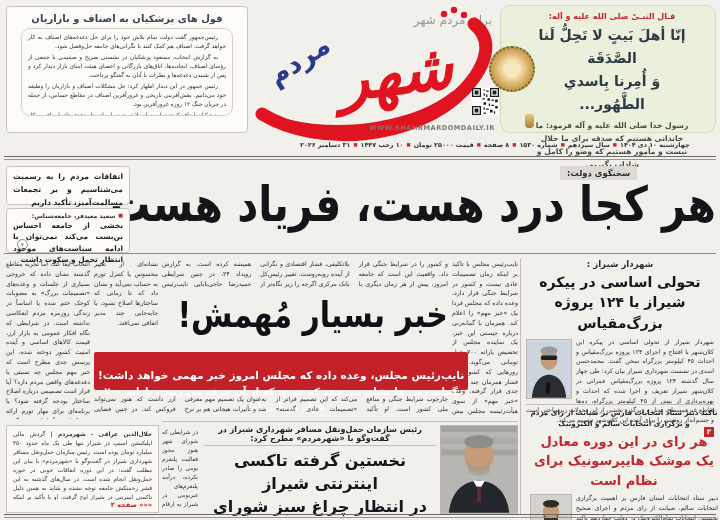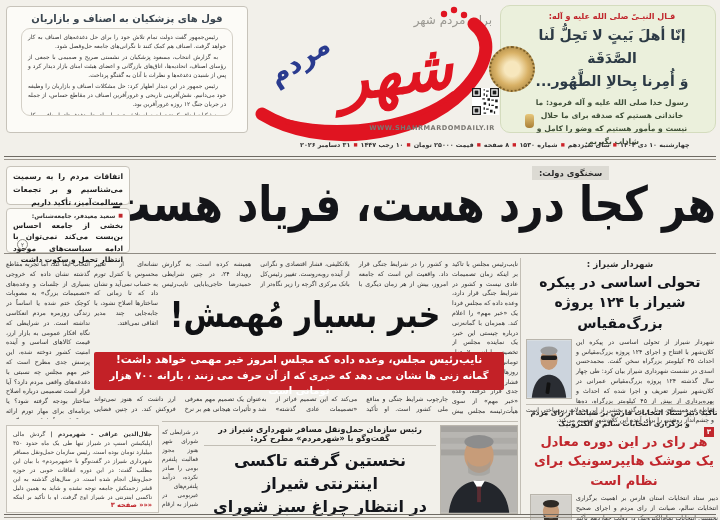--- a/index.html
+++ b/index.html
@@ -23,34 +23,34 @@
   .pez-inner p{margin:0 0 2px;text-indent:8px;}
   .logo-wrap{left:248px;top:0;width:252px;height:140px;}
   .tagline{right:8px;top:13px;font-size:12px;color:#9a9892;}
   .qr{left:224px;top:88px;width:27px;height:27px;}
   .site{left:118px;top:124px;width:132px;direction:ltr;text-align:center;font-size:6.6px;font-weight:bold;letter-spacing:.5px;color:#7a7772;}
   .dl-fa{left:300px;top:141px;width:416px;text-align:left;font-size:6.4px;font-weight:bold;color:#333;white-space:nowrap;}
   .dl-fa span:not(:first-child)::before{content:"■";color:#cc2229;font-size:4.4px;vertical-align:1.5px;margin:0 3px;}
   .dl-en{left:6px;top:142px;width:220px;direction:ltr;text-align:left;font-size:6.4px;font-weight:bold;color:#4c4a46;white-space:nowrap;}
   .dl-en span:not(:first-child)::before{content:"■";color:#cc2229;font-size:4.4px;vertical-align:1.5px;margin:0 3px;}
   
-  .lead-kicker{left:532px;top:166px;background:#dcdad3;color:#2b2b2b;font-size:8.4px;font-weight:bold;padding:2px 7px;}
+  .lead-kicker{left:560px;top:166px;background:#dcdad3;color:#2b2b2b;font-size:8.4px;font-weight:bold;padding:2px 7px;}
   .lead-headline{left:134px;top:180px;width:582px;height:70px;text-align:center;color:#141519;font-weight:bold;font-size:41px;white-space:nowrap;}
   .lead-headline span{display:inline-block;transform:scaleY(1.18);letter-spacing:-1px;}
   
   .sb1{left:6px;top:166px;width:124px;height:39px;padding:4px 6px;box-sizing:border-box;font-size:7.6px;font-weight:bold;line-height:1.7;text-align:justify;color:#222;}
   .sb2{left:6px;top:208px;width:124px;height:45px;padding:3px 6px;box-sizing:border-box;}
   .sb2-kicker{font-size:6.2px;font-weight:bold;color:#333;}
   .sb2-kicker::before{content:"■";color:#c1272d;font-size:5px;margin-left:3px;vertical-align:1px;}
   .sb2-text{font-size:7.4px;font-weight:bold;line-height:1.55;text-align:justify;color:#1e1e1e;margin-top:1px;}
   .pgcircle{left:10px;bottom:2px;width:9px;height:9px;border:1px solid #8d8a84;border-radius:50%;font-size:6px;color:#555;text-align:center;line-height:9px;}
   
-  .mj-headline{left:162px;top:297px;width:286px;height:52px;text-align:center;font-weight:bold;font-size:30px;color:#101114;white-space:nowrap;}
+  .mj-headline{left:162px;top:297px;width:286px;height:52px;font-weight:bold;font-size:30px;color:#101114;white-space:nowrap;}
   .mj-headline span{display:inline-block;transform:scaleY(1.2);}
-  .banner{left:94px;top:352px;width:410px;height:38px;background:#c32127;border-radius:2px;color:#fff;text-align:center;padding-top:0;box-sizing:border-box;}
+  .banner{left:94px;top:352px;width:374px;height:38px;background:#c32127;border-radius:2px;color:#fff;text-align:center;padding-top:16px;box-sizing:border-box;}
   .banner .l1{font-size:10.6px;font-weight:bold;line-height:1.5;}
   .banner .l2{font-size:10px;font-weight:bold;line-height:1.5;}
   .cols3{column-count:3;column-gap:9px;}
   .cols4{column-count:4;column-gap:9px;}
   
   .story-kicker{font-size:8.6px;font-weight:bold;text-align:center;color:#2b2b2b;}
   .mayor-headline{font-size:14px;font-weight:bold;text-align:center;color:#14161c;line-height:1.45;margin:3px 0 4px;}
   .elect-kicker{font-size:7.2px;font-weight:bold;text-align:center;color:#2b2b2b;line-height:1.5;}
   .elect-headline{font-size:13px;font-weight:bold;text-align:center;color:#c1272d;line-height:1.5;margin:2px 0 3px;}
   .badge{width:10px;height:10px;background:#c1272d;color:#fff;font-size:7px;font-weight:bold;text-align:center;line-height:10px;}
@@ -97,21 +97,21 @@
       <path fill="#1c1c1c" d="M2,2h3v3h-3z M16,2h3v3h-3z M2,16h3v3h-3z M9,1h1v1h-1z M11,2h2v1h-2z M9,4h1v2h-1z M11,5h1v2h-1z M8,8h2v1h-2z M12,8h2v2h-2z M15,9h2v1h-2z M18,9h2v2h-2z M9,11h2v2h-2z M13,12h1v2h-1z M15,13h2v1h-2z M18,14h2v2h-2z M9,15h1v2h-1z M11,16h2v1h-2z M14,17h2v2h-2z M9,19h2v1h-2z M17,18h1v2h-1z"></path>
     </svg>
     <div class="abs site">WWW.SHAHRMARDOMDAILY.IR</div>
   </div>
 
   <div class="abs hadith">
     <div class="abs medallion"></div>
     <div class="abs lantern"></div>
     <div class="hadith-title">قـال النبـیّ صلی الله علیه و آله:</div>
     <div class="hadith-ar">إنّا أهلَ بَیتٍ لا تَحِلُّ لَنا الصَّدَقَة</div>
-    <div class="hadith-ar">وَ أُمِرنا بِحالاِ الطَّهُور...</div>
+    <div class="hadith-ar">وَ أُمِرنا بِاسدیِ الطَّهُور...</div>
     <div class="hadith-fa">رسول خدا صلی الله علیه و آله فرمود: ما خاندانی هستیم که صدقه برای ما حلال نیست و مأمور هستیم که وضو را کامل و شاداب بگیریم.</div>
   </div>
 
   <div class="abs dl-fa">
     <span>چهارشنبه ۱۰ دی ۱۴۰۴</span><span>سال سیزدهم</span><span>شماره ۱۵۳۰</span><span>۸ صفحه</span><span>قیمت ۲۵۰۰۰ تومان</span><span>۱۰ رجب ۱۴۴۷</span><span>۳۱ دسامبر ۲۰۲۶</span>
   </div>
   <div class="abs dblrule" style="left:4px;right:4px;top:156px;"></div>
 
   <div class="abs lead-kicker">سخنگوی دولت:</div>
   <div class="abs lead-headline"><span>هر کجا درد هست، فریاد هست</span></div>

